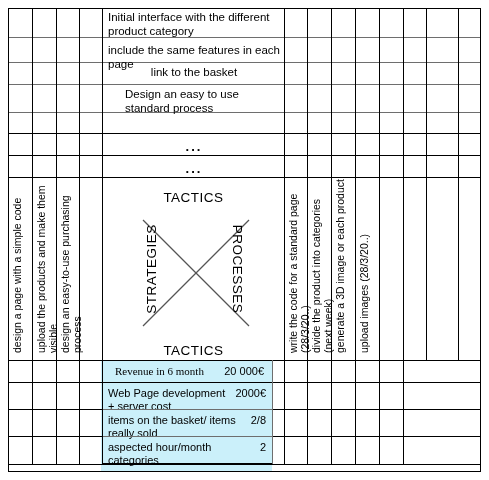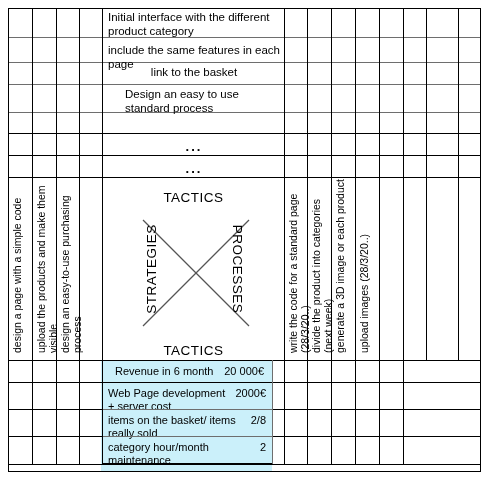--- a/index.html
+++ b/index.html
@@ -136,21 +136,21 @@
   .metric-row .mlabel {
     flex: 1 1 auto;
     padding: 2px 2px 0 5px;
   }
   .metric-row .mvalue {
     flex: 0 0 auto;
     padding: 2px 6px 0 2px;
     text-align: right;
     white-space: nowrap;
   }
-  .metric-row.first .mlabel { padding-left: 12px; }
+  .metric-row.first .mlabel { padding-left: 12px; font-family: Liberation Serif, serif; }
   .metric-row.first .mvalue { padding-right: 8px; }
 </style>
 </head>
 <body>
 
 <div id="canvas">
 
   <div class="cyan-block"></div>
 
   <div class="hline" style="left:8px;top:8px;width:473px;"></div>
@@ -245,21 +245,21 @@
   </div>
   <div class="metric-row" style="top:385px;height:24px;">
     <div class="mlabel">Web Page development + server cost</div>
     <div class="mvalue">2000€</div>
   </div>
   <div class="metric-row" style="top:412px;height:24px;">
     <div class="mlabel">items on the basket/ items really sold</div>
     <div class="mvalue">2/8</div>
   </div>
   <div class="metric-row" style="top:439px;height:24px;">
-    <div class="mlabel">category hour/month maintenance</div>
+    <div class="mlabel">aspected hour/month categories</div>
     <div class="mvalue">2</div>
   </div>
 
   <div class="hline" style="left:102px;top:360px;width:171px;"></div>
   <div class="hline" style="left:102px;top:382px;width:171px;"></div>
   <div class="hline thin" style="left:102px;top:409px;width:171px;"></div>
   <div class="hline thin" style="left:102px;top:436px;width:171px;"></div>
   <div class="hline" style="left:102px;top:463px;width:171px;"></div>
   <div class="vline" style="left:102px;top:360px;height:104px;"></div>
   <div class="vline thin" style="left:272px;top:360px;height:104px;"></div>

